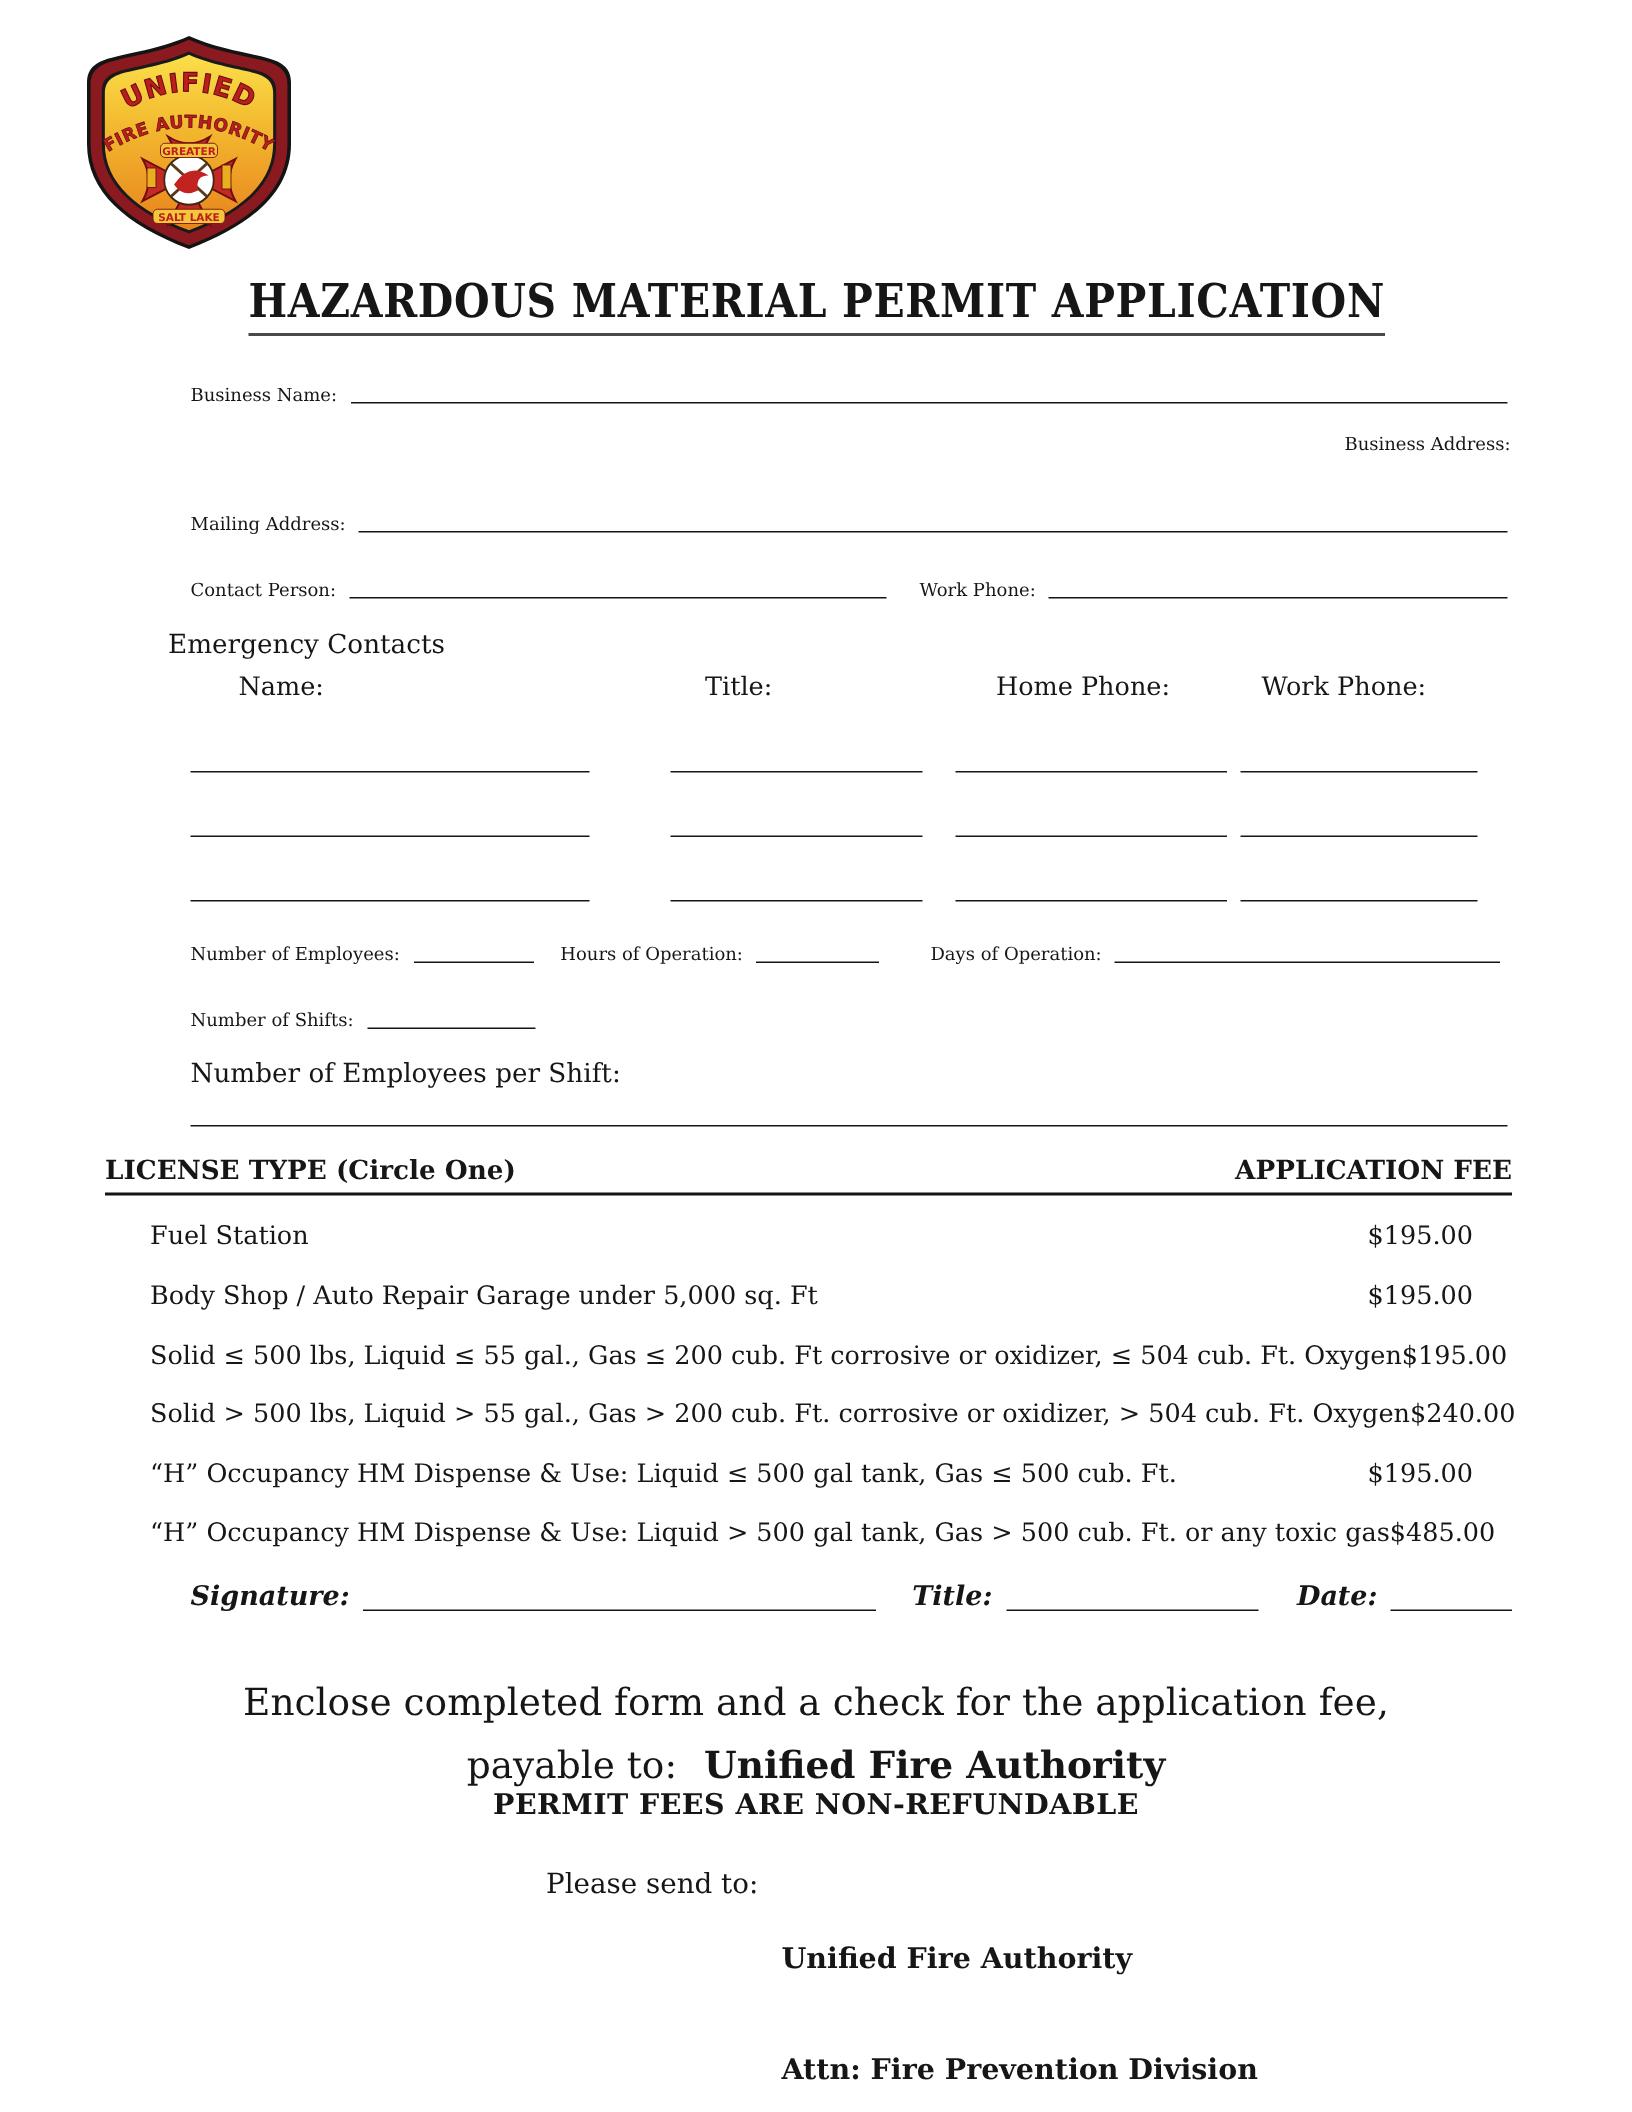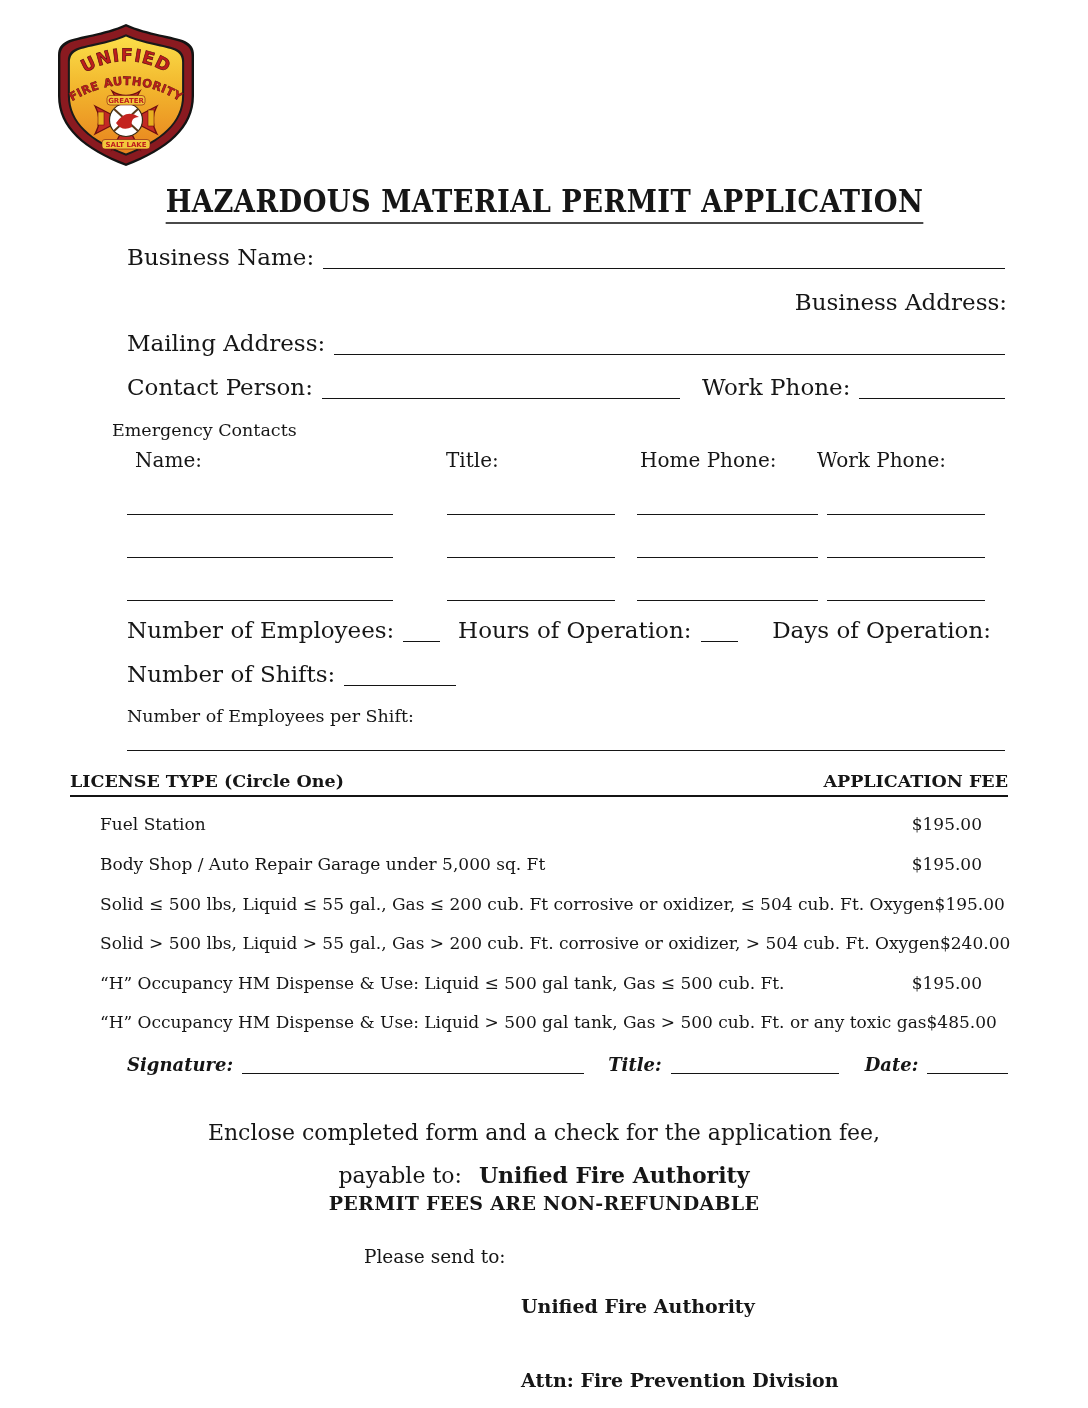--- a/index.html
+++ b/index.html
@@ -2,47 +2,47 @@
 <html><head>
 <meta charset="utf-8">
 <style>
   html,body { margin:0; padding:0; background:#ffffff; }
   #page {
     position:relative; width:1088px; height:1408px; background:#ffffff;
     font-family:"DejaVu Serif", serif; color:#161616; overflow:hidden;
   }
   .abs { position:absolute; }
   
-  .frow { position:absolute; display:flex; align-items:flex-end; font-size:23px; height:24px; white-space:nowrap; }
+  .frow { position:absolute; display:flex; align-items:flex-end; font-size:12px; height:24px; white-space:nowrap; }
   .frow .lbl { flex:none; }
   .fill { border-bottom:1.6px solid #141414; margin-left:9px; margin-bottom:1px; }
   .fill.grow { flex:1; }
   .gap { flex:none; }
   
   .cl { position:absolute; height:0; border-top:1.6px solid #161616; }
   
   #title-wrap { position:absolute; top:184px; left:0; width:100%; text-align:center; }
   #title-text {
     display:inline-block; font-size:31px; font-weight:bold; letter-spacing:0.5px;
     transform:scaleX(0.88); transform-origin:center;
     border-bottom:2.5px solid #4a4a4a; padding-bottom:2px; line-height:1.15;
   }
-  .colhead { position:absolute; font-size:20px; white-space:nowrap; }
+  .colhead { position:absolute; font-size:17px; white-space:nowrap;margin-left:24px; }
   
   #license-header {
     position:absolute; top:771px; left:70px; width:938px; display:flex;
     justify-content:space-between; font-size:17.5px; font-weight:bold;
     border-bottom:2.2px solid #141414; padding-bottom:4px; white-space:nowrap;
   }
   .fee-row { position:absolute; left:100px; right:106px; display:flex; justify-content:space-between; font-size:17px; white-space:nowrap; }
   
   #signature-row { font-size:18px; }
   #signature-row .lbl { font-weight:bold; font-style:italic; }
   
-  .center-line { position:absolute; left:0; width:100%; text-align:center; font-size:22px; white-space:nowrap; }
+  .center-line { position:absolute; left:0; width:100%; text-align:center; font-size:25px; white-space:nowrap; }
   .bold { font-weight:bold; }
   #nonrefundable { font-weight:bold; font-size:19px; letter-spacing:0.3px; }
   #send-to-label { position:absolute; left:364px; top:1246px; font-size:18.5px; }
   #send-address { position:absolute; left:521px; top:1245px; font-size:19px; font-weight:bold; line-height:24.5px; white-space:pre; }
 </style>
 </head>
 <body>
 
 <div id="page">
 

